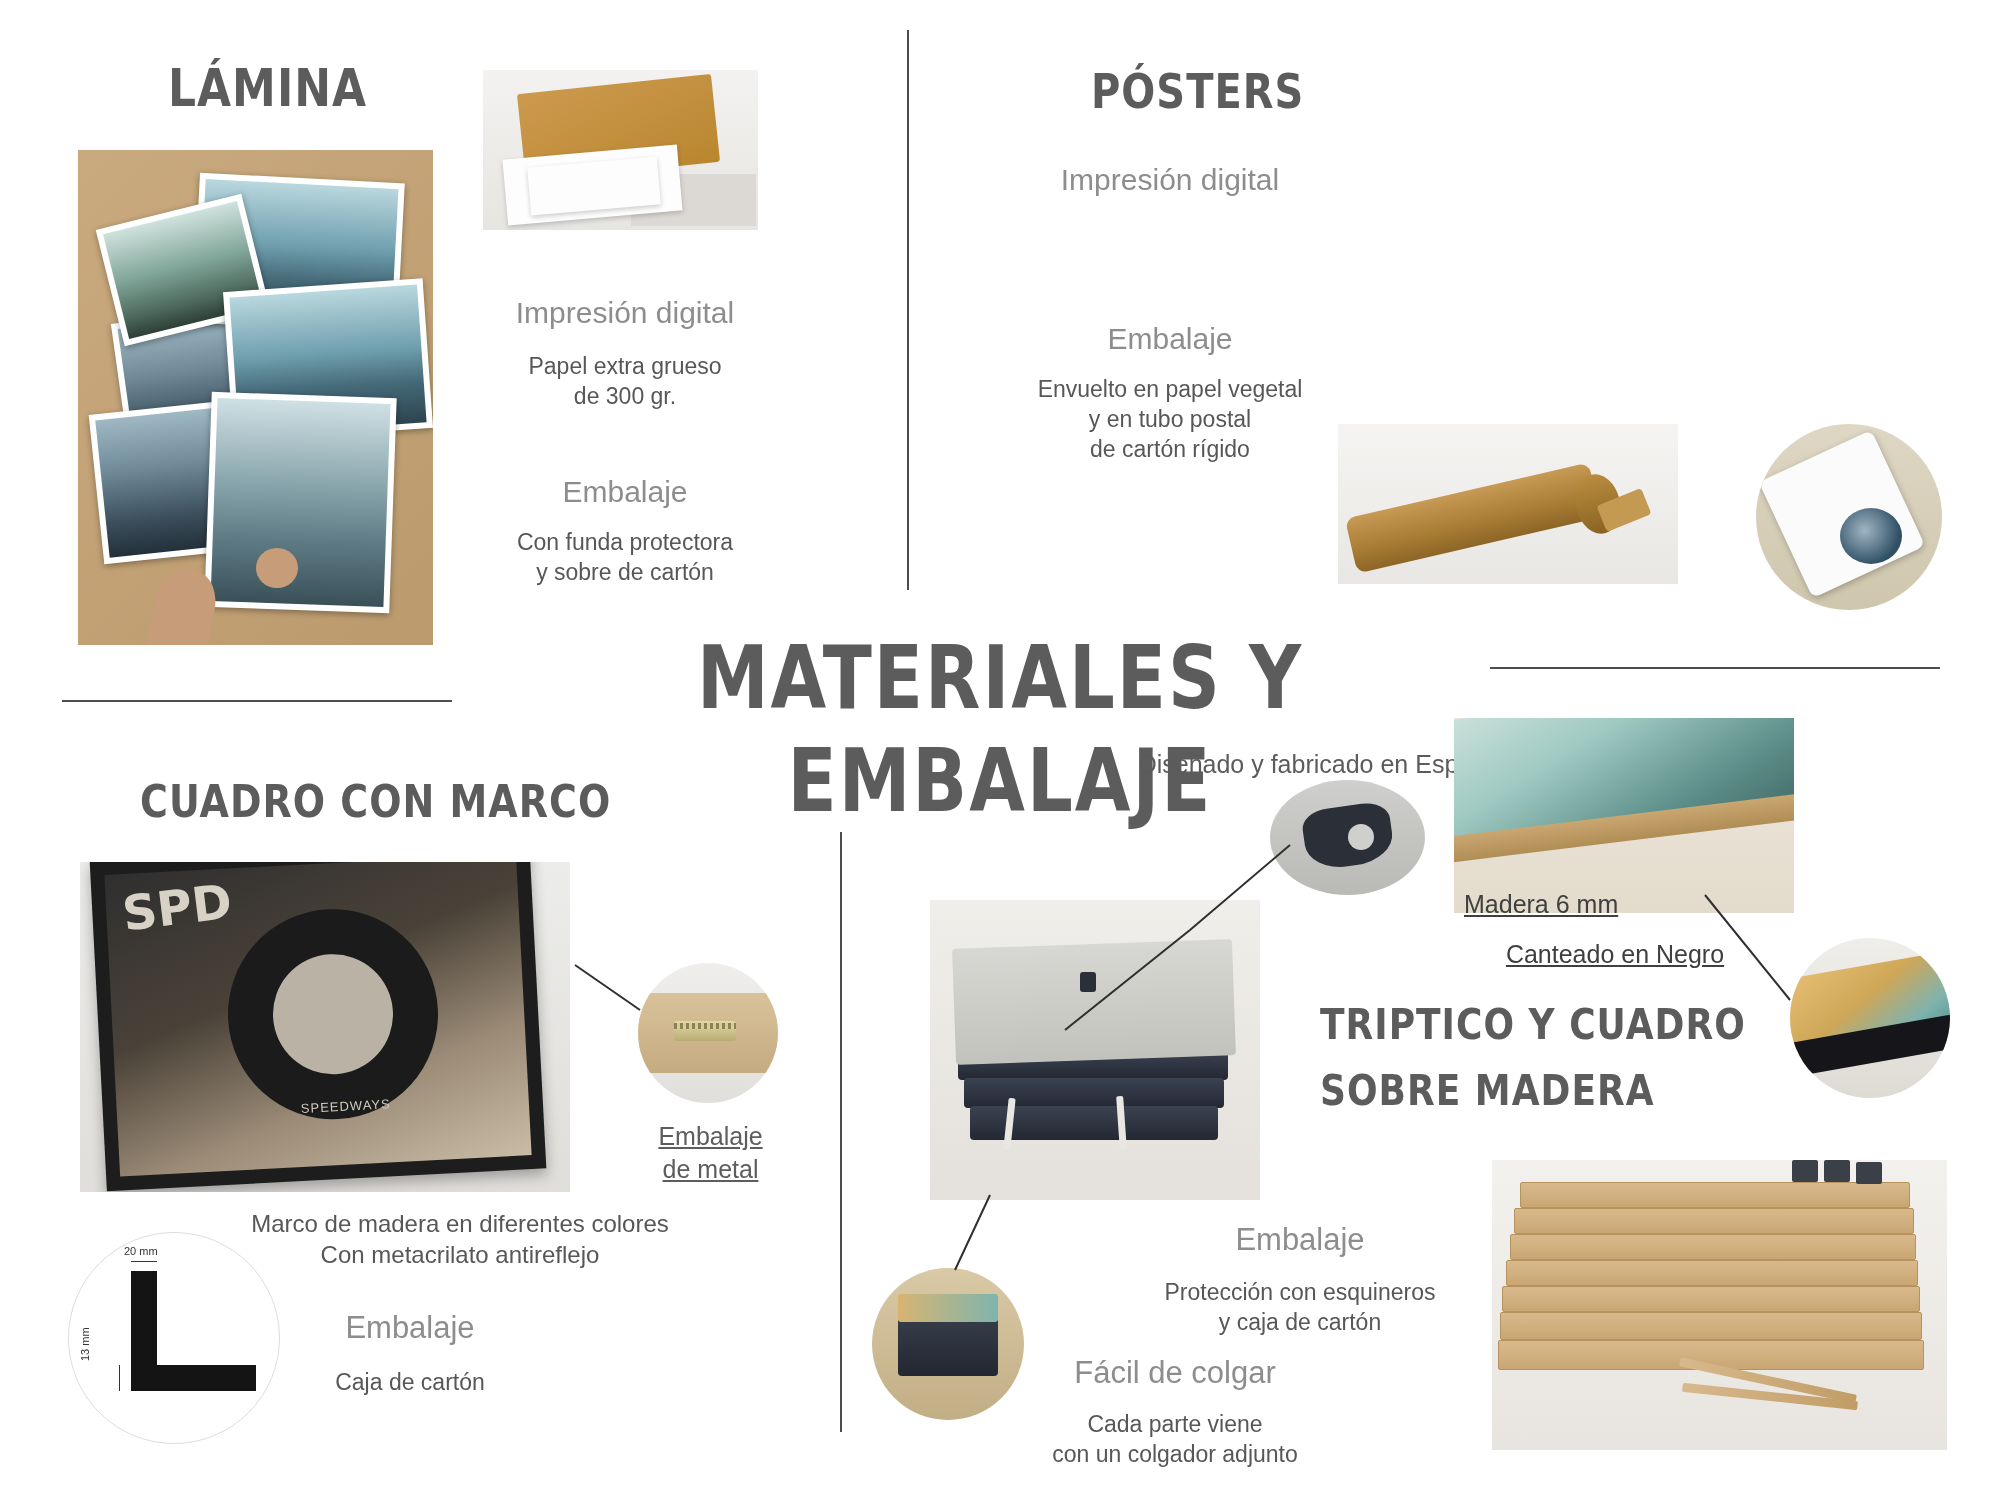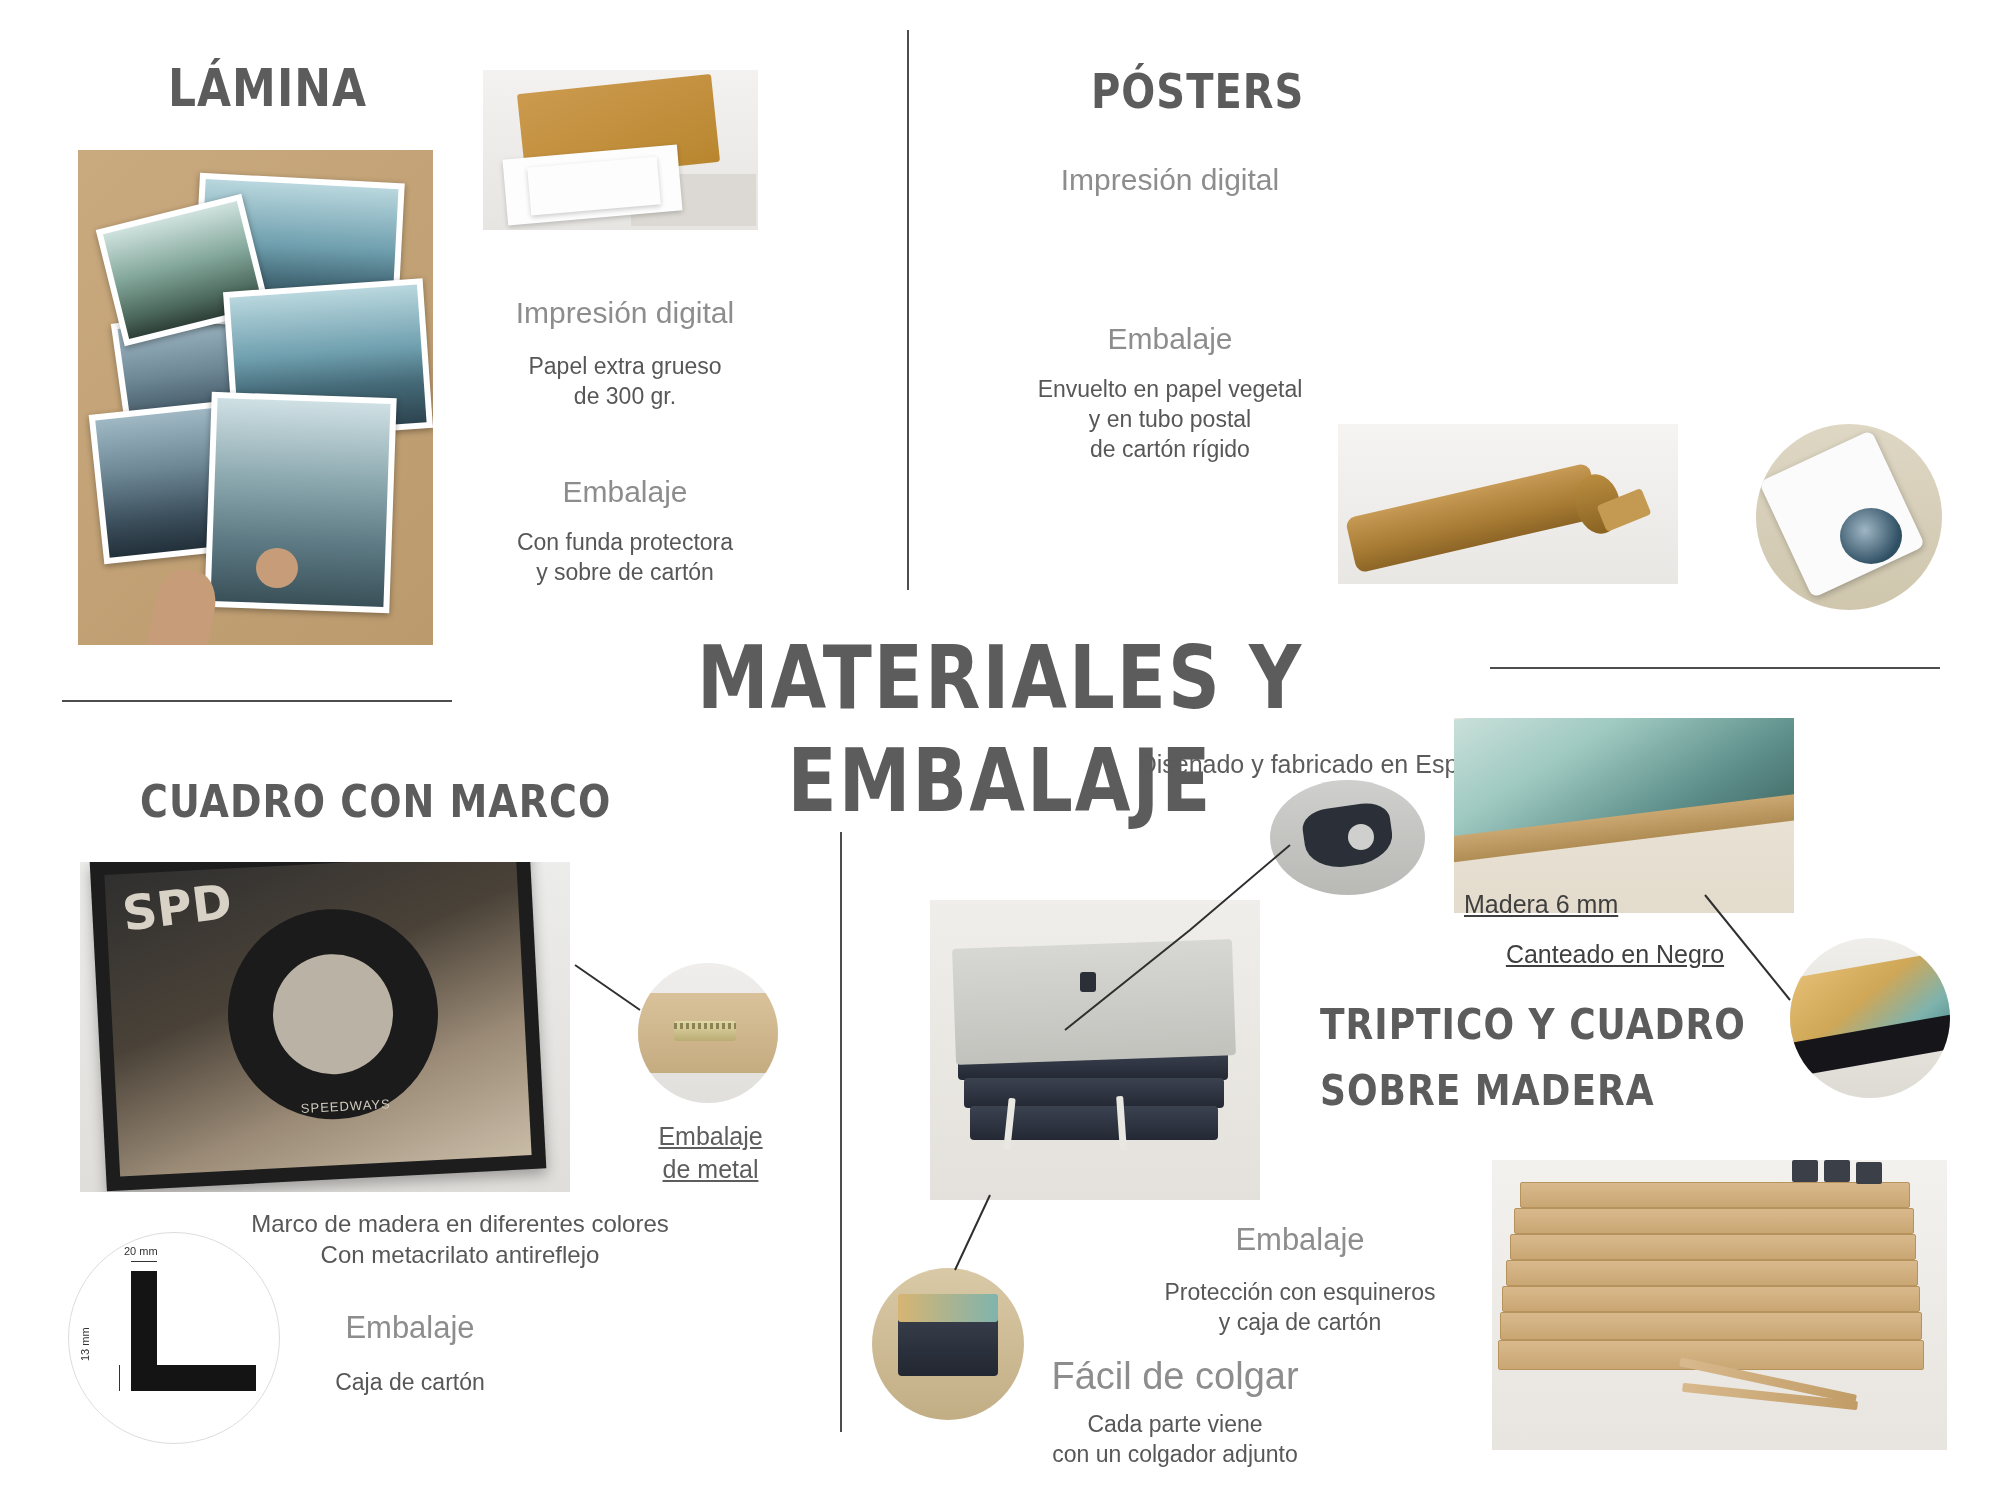--- a/index.html
+++ b/index.html
@@ -314,21 +314,21 @@
     <div class="cornerclip" style="left:332px;top:0px;width:26px;height:22px;"></div>
     <div class="cornerclip" style="left:364px;top:2px;width:26px;height:22px;"></div>
     <div class="stick" style="left:186px;top:216px;width:180px;height:9px;transform:rotate(12deg);"></div>
     <div class="stick" style="left:190px;top:232px;width:176px;height:9px;transform:rotate(6deg);"></div>
   </div>
 
   <div class="sub-head" style="position:absolute;left:1140px;top:1222px;width:320px;font-size:31px;">Embalaje</div>
   <div class="body-txt" style="position:absolute;left:1100px;top:1278px;width:400px;white-space:pre-line;">Protección con esquineros
 y caja de cartón</div>
 
-  <div class="sub-head" style="position:absolute;left:1010px;top:1355px;width:330px;font-size:38px;">Fácil de colgar</div>
+  <div class="sub-head" style="position:absolute;left:1010px;top:1355px;width:330px;font-size:31px;">Fácil de colgar</div>
   <div class="body-txt" style="position:absolute;left:1000px;top:1410px;width:350px;white-space:pre-line;">Cada parte viene
 con un colgador adjunto</div>
 
   <svg class="conn">
     <path d="M575,965 L640,1010" stroke="#2f2f2f" stroke-width="2" fill="none"></path>
     <path d="M1065,1030 L1190,930 L1290,845" stroke="#2f2f2f" stroke-width="2" fill="none"></path>
     <path d="M990,1195 L955,1270" stroke="#2f2f2f" stroke-width="2" fill="none"></path>
     <path d="M1705,895 L1790,1000" stroke="#2f2f2f" stroke-width="2" fill="none"></path>
   </svg>
 

